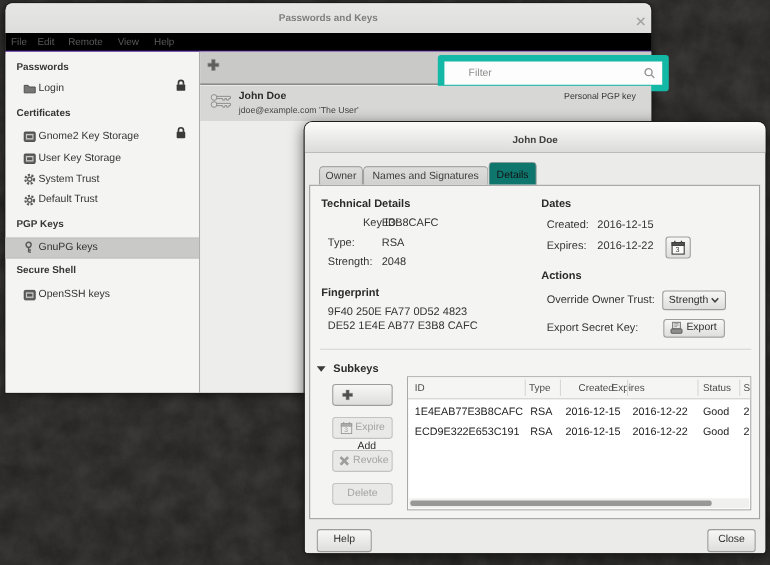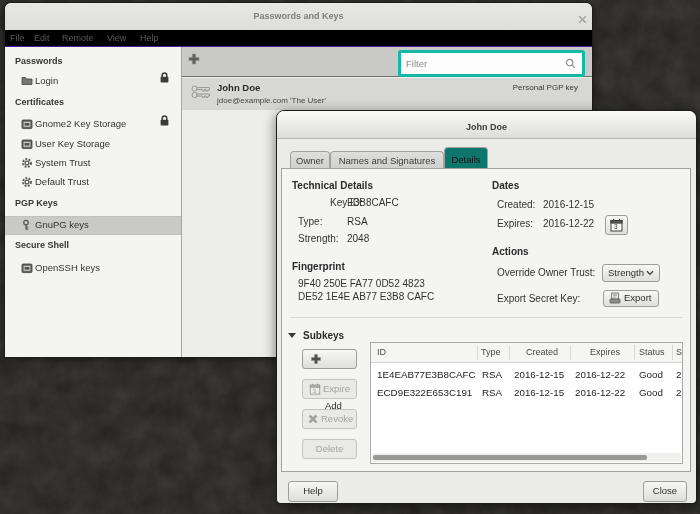--- a/index.html
+++ b/index.html
@@ -14,21 +14,21 @@
 #mw-menu span{position:absolute;top:0;font-size:9px;line-height:17px;color:#5a5a5a;}
 #mw-body{left:0;top:44px;width:587px;height:310px;}
 #sidebar{left:0;top:0;width:176px;height:310px;background:#f4f4f2;border-right:1px solid #a5a5a3;}
 .sb-h{position:absolute;left:10px;font-size:9px;font-weight:bold;color:#363636;height:16px;line-height:16px;}
 .sb-i{position:absolute;left:30px;font-size:9.5px;color:#333331;height:16px;line-height:16px;}
 .sb-ic{position:absolute;left:16px;width:12px;height:12px;}
 .sb-lock{position:absolute;left:154px;width:11px;height:13px;}
 #sb-sel{left:0;top:169px;width:176px;height:17px;background:#c9c9c7;border-top:1px solid #c1c1bf;border-bottom:1px solid #c1c1bf;}
 #pane{left:177px;top:0;width:410px;height:310px;background:#ededeb;}
 #toolbar{left:0;top:0;width:410px;height:29px;background:#c9c9c7;border-bottom:1px solid #6e6e6c;}
-#filter{left:216px;top:3px;width:176px;height:21px;background:#fdfdfd;border:3px solid #14b8a6;border-radius:3px;font-size:9.5px;color:#8c8c8a;line-height:21px;padding-left:5px;}
+#filter{left:216px;top:3px;width:176px;height:21px;background:#fdfdfd;border:6px solid #14b8a6;border-radius:3px;font-size:9.5px;color:#8c8c8a;line-height:21px;padding-left:22px;}
 #listrow{left:0;top:31px;width:410px;height:32px;background:#d7d7d5;}
 #listrow .n{position:absolute;left:35px;top:4px;font-size:9.5px;font-weight:bold;color:#2c2c2c;}
 #listrow .e{position:absolute;left:35px;top:18px;font-size:8px;color:#454545;}
 #listrow .p{position:absolute;right:14px;top:5px;font-size:8px;color:#373737;}
 
 #dialog{left:277px;top:111px;width:419px;height:392px;background:#ebebe9;border-radius:7px 7px 3px 3px;box-shadow:0 3px 14px rgba(0,0,0,0.6);outline:1px solid #1d1d1d;}
 #dl-title{left:0;top:0;width:419px;height:27px;background:linear-gradient(#fbfbfa,#dcdcda);border-radius:7px 7px 0 0;border-bottom:1px solid #b6b6b4;}
 #dl-title .t{left:0;top:3px;width:419px;text-align:center;line-height:27px;font-size:9px;font-weight:bold;color:#3d3d3d;}
 .tab{position:absolute;font-size:9.5px;text-align:center;border:1px solid #a1a19f;border-bottom:none;border-radius:4px 4px 0 0;background:linear-gradient(#dededc,#d0d0ce);color:#3c3c3c;}
 #tab-det{background:#0f766e;color:#111;}
@@ -229,21 +229,21 @@
         <path d="M1 2.4L2.4 1 5 3.6 7.6 1 9 2.4 6.4 5 9 7.6 7.6 9 5 6.4 2.4 9 1 7.6 3.6 5z" fill="#9e9e9c" stroke="#8a8a88" stroke-width="0.4"></path>
       </svg>
       <span style="position:absolute;left:18px;">Revoke</span>
     </div>
   <div class="btn-d" style="left:25px;top:328px;width:53px;height:18px;line-height:18px;text-align:center;">Delete</div>
   <div id="table">
     <div id="thead">
       <span style="left:6px;">ID</span>
         <span style="left:110px;">Type</span>
         <span style="left:155px;">Created</span>
-        <span style="left:219px;">Expires</span>
+        <span style="left:185px;">Expires</span>
         <span style="left:268px;">Status</span>
         <span style="left:305px;">S</span>
       <div class="tsep" style="left:106px;"></div>
         <div class="tsep" style="left:138px;"></div>
         <div class="tsep" style="left:199px;"></div>
         <div class="tsep" style="left:263px;"></div>
         <div class="tsep" style="left:301px;"></div>
     </div>
     <div class="trow" style="top:23px;">
         <span style="left:6px;">1E4EAB77E3B8CAFC</span>

